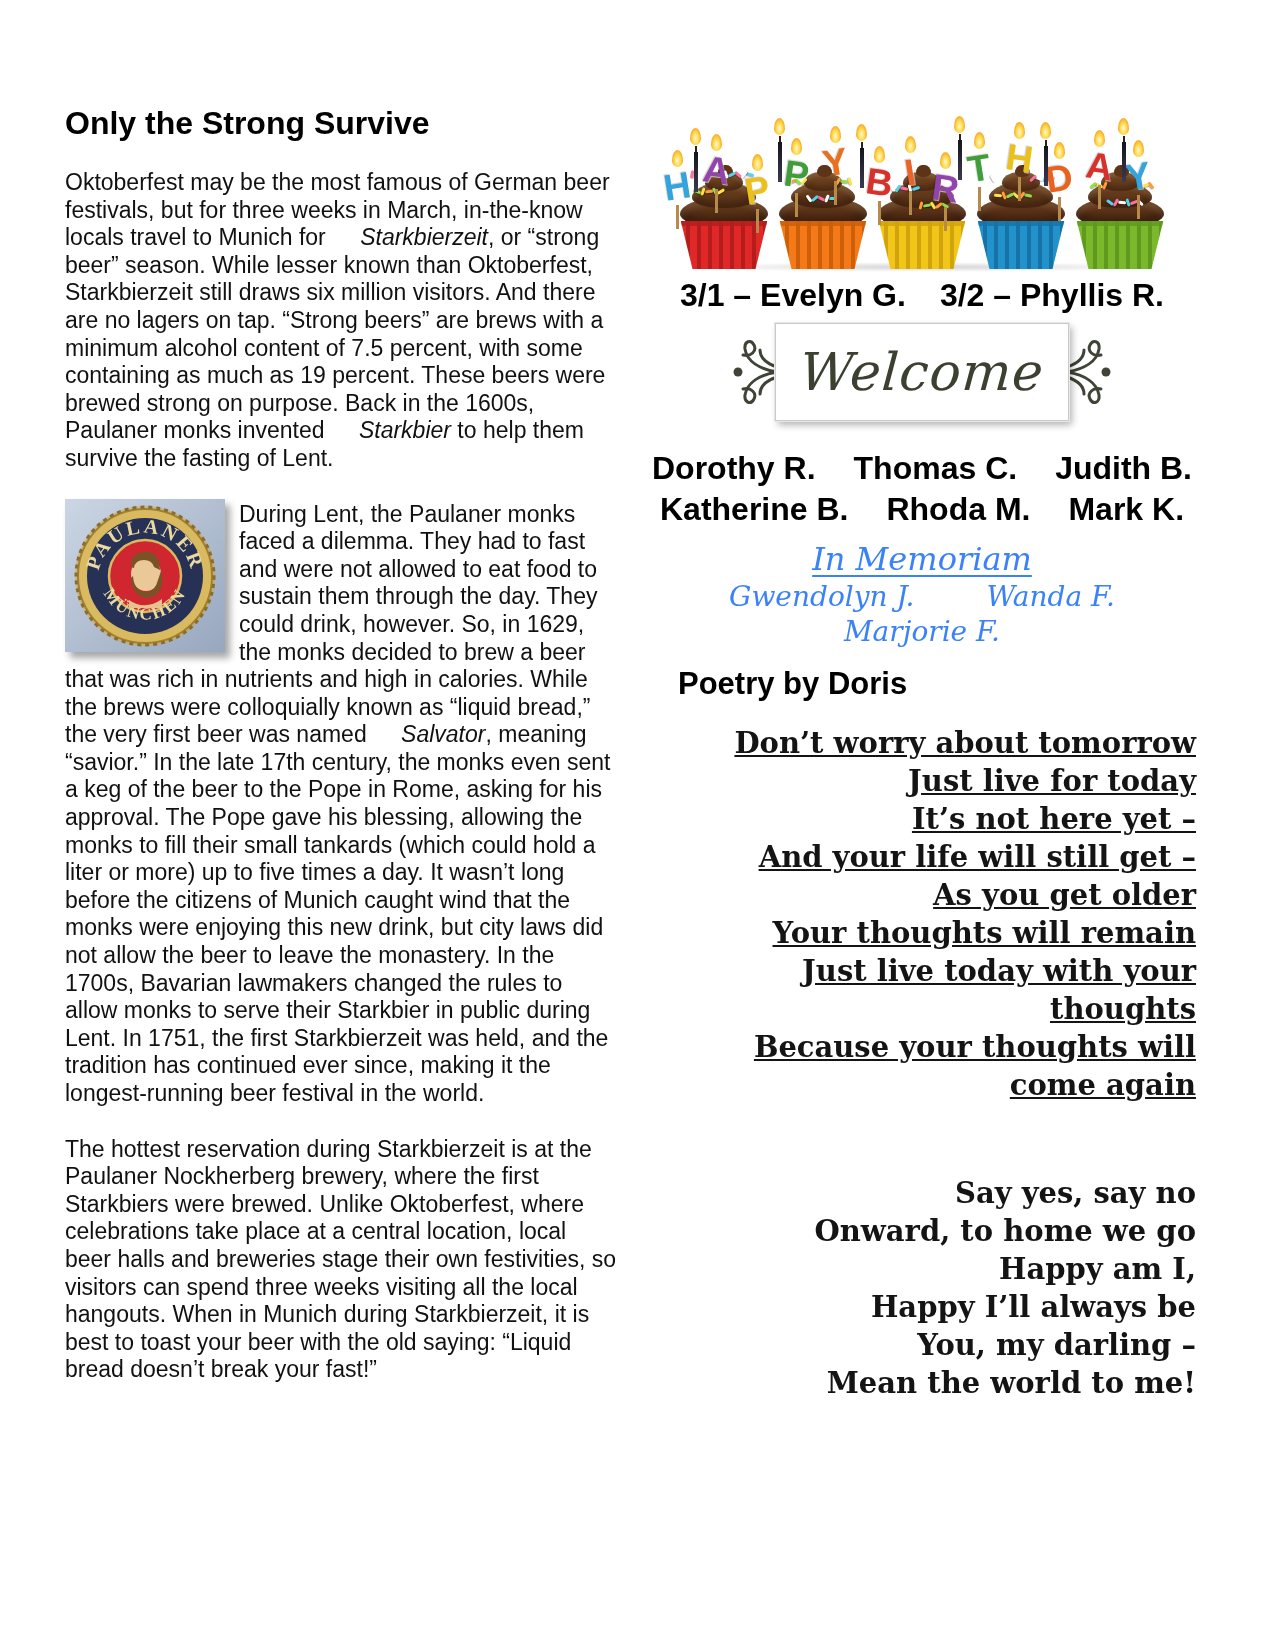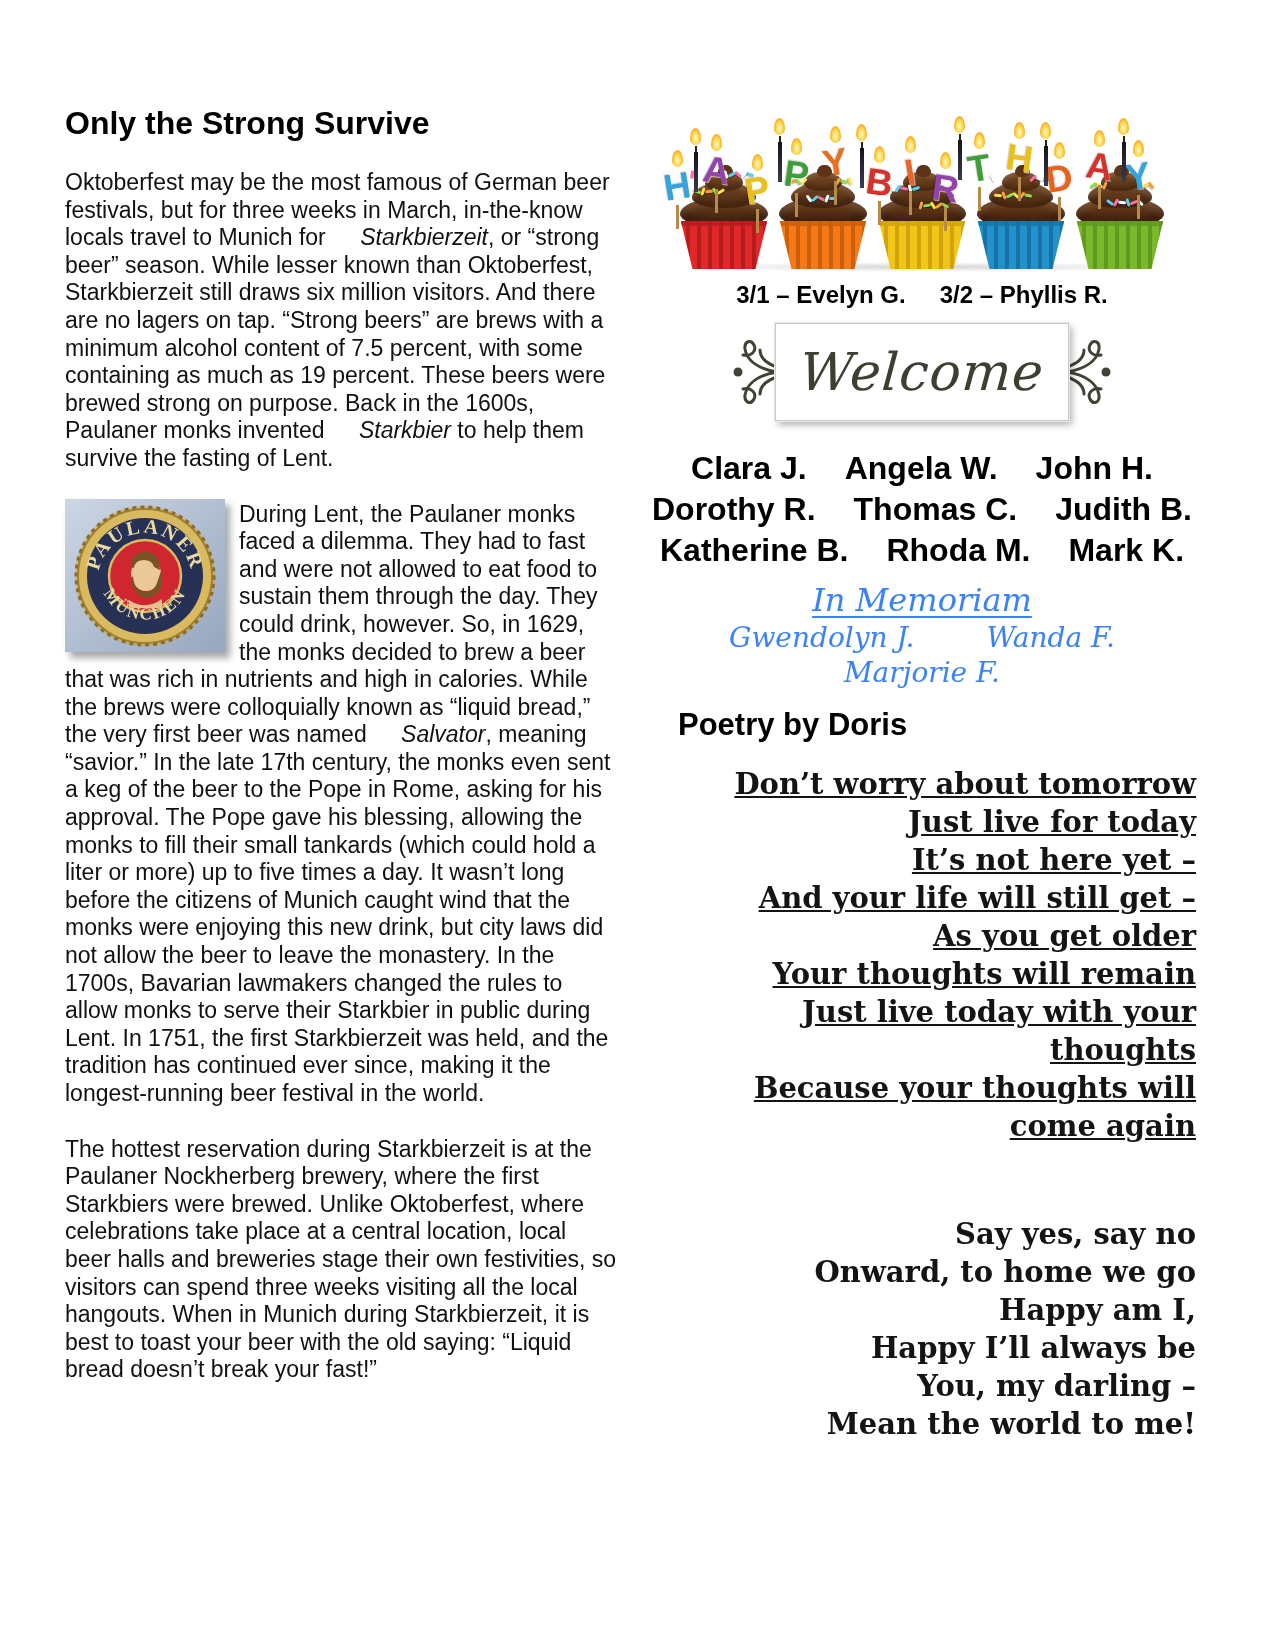--- a/index.html
+++ b/index.html
@@ -51,21 +51,21 @@
   .letter-candle:nth-child(even) .candle-letter{transform:rotate(8deg);}
   .flame{width:11px;height:17px;margin-bottom:1px;
      background:radial-gradient(ellipse at 50% 62%,#fff8cf 0%,#ffd84a 42%,#f59a22 78%,rgba(245,154,34,0) 100%);
      border-radius:50% 50% 50% 50%/62% 62% 38% 38%;}
   .wickdot{width:2px;height:6px;background:#2c2018;}
   .plain-candle{position:absolute;display:flex;flex-direction:column;align-items:center;}
   .pwick{width:4px;height:40px;background:linear-gradient(#15151c,#3a3a52);}
 
   
   .birthday-line{display:flex;justify-content:center;gap:34px;margin-top:6px;
-     font-size:24px;font-weight:bold;color:#000;line-height:34px;}
+     font-size:32px;font-weight:bold;color:#000;line-height:34px;}
 
   
   .welcome-banner{display:flex;align-items:center;justify-content:center;margin-top:9px;height:102px;}
   .welcome-box{width:292px;height:96px;background:#fff;border:1px solid #c9c9c9;
      box-shadow:0 0 0 1px #e8e8e8,3px 4px 7px rgba(0,0,0,0.3);
      display:flex;align-items:center;justify-content:center;z-index:2;}
   .welcome-text{font-family:"DejaVu Serif",serif;font-style:italic;font-size:52px;color:#3b4030;
      letter-spacing:1px;transform:skewX(-4deg);}
   .flourish{flex:none;margin:0 -6px;z-index:1;}
   .flourish.right{transform:scaleX(-1);}
@@ -365,25 +365,20 @@
           <path d="M48 30 C 36 26, 31 20, 31 13"></path>
           <path d="M48 40 C 36 44, 31 50, 31 57"></path>
         </g>
         <circle cx="9" cy="35" r="4.5" fill="#3f4436"></circle>
         <circle cx="47" cy="35" r="3" fill="#3f4436"></circle>
       </svg>
     </div>
 
     <div class="names-block">
       <div class="names-row">
-        <span>Clara J.</span>
-        <span>Angela W.</span>
-        <span>John H.</span>
-      </div>
-      <div class="names-row">
         <span>Dorothy R.</span>
         <span>Thomas C.</span>
         <span>Judith B.</span>
       </div>
       <div class="names-row">
         <span>Katherine B.</span>
         <span>Rhoda M.</span>
         <span>Mark K.</span>
       </div>
     </div>

